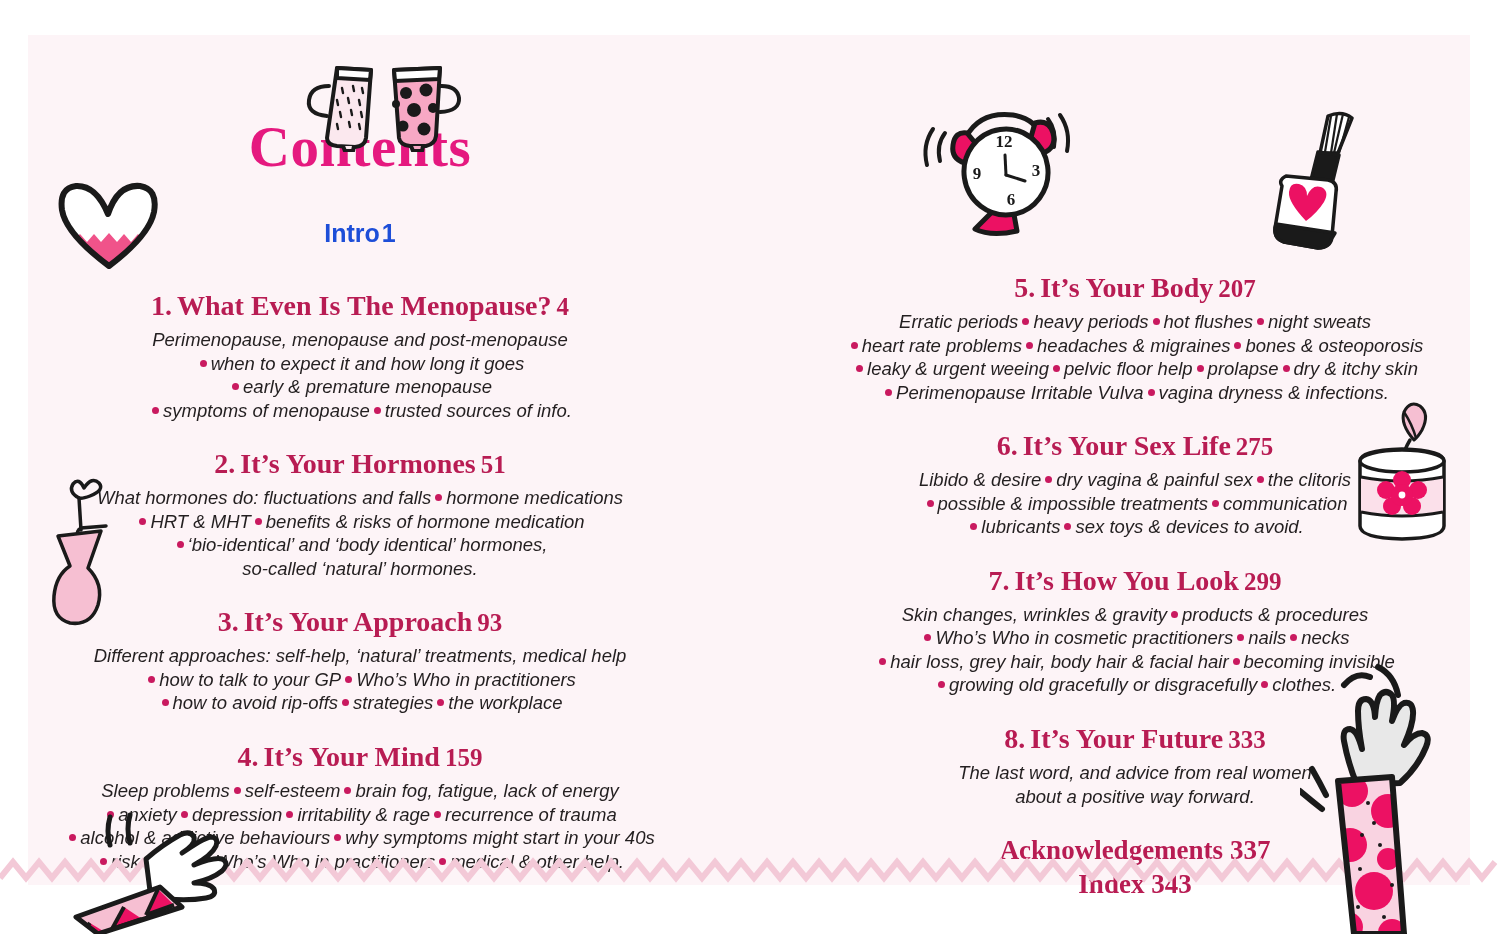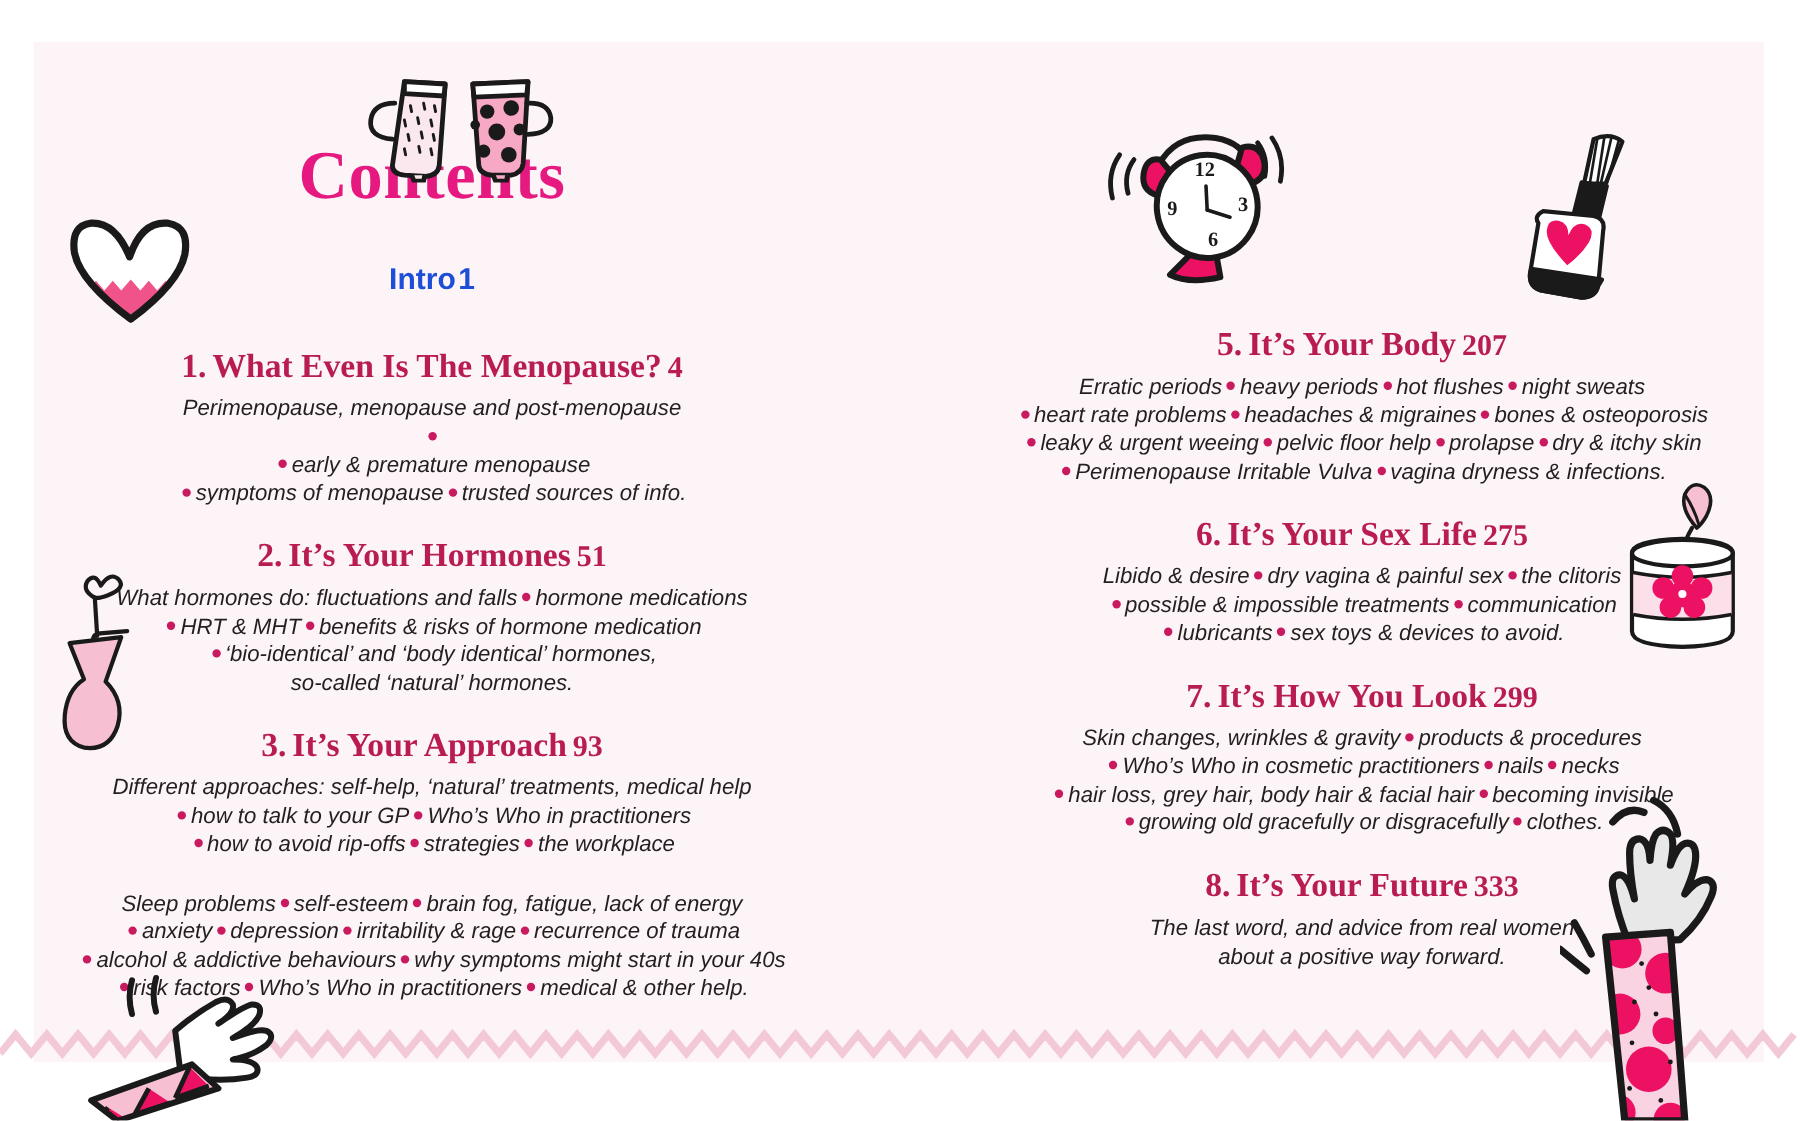--- a/index.html
+++ b/index.html
@@ -134,21 +134,21 @@
       <span>Intro</span><span class="pg">1</span>
     </p>
 
     <div style="height:30px"></div>
 
     <div id="left-chapters">
         <div class="chapter">
           <div class="chapter-head"><span class="num">1.</span><span>What Even Is The Menopause?</span><span class="pg">4</span></div>
           <div class="lines">
             <div class="ln"><span>Perimenopause, menopause and post-menopause</span></div>
-            <div class="ln"><span class="dot"></span></div>
+            <div class="ln"><span class="dot"></span><span>when to expect it and how long it goes</span></div>
             <div class="ln"><span class="dot"></span><span>early &amp; premature menopause</span></div>
             <div class="ln"><span class="dot"></span><span>symptoms of menopause</span><span class="dot"></span><span>trusted sources of info.</span></div>
           </div>
         </div>
         <div class="chapter">
           <div class="chapter-head"><span class="num">2.</span><span>It’s Your Hormones</span><span class="pg">51</span></div>
           <div class="lines">
             <div class="ln"><span>What hormones do: fluctuations and falls</span><span class="dot"></span><span>hormone medications</span></div>
             <div class="ln"><span class="dot"></span><span>HRT &amp; MHT</span><span class="dot"></span><span>benefits &amp; risks of hormone medication</span></div>
             <div class="ln"><span class="dot"></span><span>‘bio-identical’ and ‘body identical’ hormones,</span></div>
@@ -157,20 +157,21 @@
         </div>
         <div class="chapter">
           <div class="chapter-head"><span class="num">3.</span><span>It’s Your Approach</span><span class="pg">93</span></div>
           <div class="lines">
             <div class="ln"><span>Different approaches: self-help, ‘natural’ treatments, medical help</span></div>
             <div class="ln"><span class="dot"></span><span>how to talk to your GP</span><span class="dot"></span><span>Who’s Who in practitioners</span></div>
             <div class="ln"><span class="dot"></span><span>how to avoid rip-offs</span><span class="dot"></span><span>strategies</span><span class="dot"></span><span>the workplace</span></div>
           </div>
         </div>
         <div class="chapter">
+          <div class="chapter-head"><span class="num">4.</span><span>It’s Your Mind</span><span class="pg">159</span></div>
           <div class="lines">
             <div class="ln"><span>Sleep problems</span><span class="dot"></span><span>self-esteem</span><span class="dot"></span><span>brain fog, fatigue, lack of energy</span></div>
             <div class="ln"><span class="dot"></span><span>anxiety</span><span class="dot"></span><span>depression</span><span class="dot"></span><span>irritability &amp; rage</span><span class="dot"></span><span>recurrence of trauma</span></div>
             <div class="ln"><span class="dot"></span><span>alcohol &amp; addictive behaviours</span><span class="dot"></span><span>why symptoms might start in your 40s</span></div>
             <div class="ln"><span class="dot"></span><span>risk factors</span><span class="dot"></span><span>Who’s Who in practitioners</span><span class="dot"></span><span>medical &amp; other help.</span></div>
           </div>
         </div>
       </div>
   </div>
 
@@ -203,20 +204,24 @@
             <div class="ln"><span class="dot"></span><span>growing old gracefully or disgracefully</span><span class="dot"></span><span>clothes.</span></div>
           </div>
         </div>
         <div class="chapter">
           <div class="chapter-head"><span class="num">8.</span><span>It’s Your Future</span><span class="pg">333</span></div>
           <div class="lines">
             <div class="ln"><span>The last word, and advice from real women</span></div>
             <div class="ln"><span>about a positive way forward.</span></div>
           </div>
         </div>
+      </div>
+    <div id="back-matter" style="margin-top:22px">
+        <div class="back-head"><span>Acknowledgements</span><span> 337</span></div>
+        <div class="back-head"><span>Index</span><span> 343</span></div>
       </div>
   </div>
 
   <svg id="zigzag" viewBox="0 0 1500 30" preserveAspectRatio="none">
     <polyline points="0,22 13,6 26,22 39,6 52,22 65,6 78,22 91,6 104,22 117,6 130,22 143,6 156,22 169,6 182,22 195,6 208,22 221,6 234,22 247,6 260,22 273,6 286,22 299,6 312,22 325,6 338,22 351,6 364,22 377,6 390,22 403,6 416,22 429,6 442,22 455,6 468,22 481,6 494,22 507,6 520,22 533,6 546,22 559,6 572,22 585,6 598,22 611,6 624,22 637,6 650,22 663,6 676,22 689,6 702,22 715,6 728,22 741,6 754,22 767,6 780,22 793,6 806,22 819,6 832,22 845,6 858,22 871,6 884,22 897,6 910,22 923,6 936,22 949,6 962,22 975,6 988,22 1001,6 1014,22 1027,6 1040,22 1053,6 1066,22 1079,6 1092,22 1105,6 1118,22 1131,6 1144,22 1157,6 1170,22 1183,6 1196,22 1209,6 1222,22 1235,6 1248,22 1261,6 1274,22 1287,6 1300,22 1313,6 1326,22 1339,6 1352,22 1365,6 1378,22 1391,6 1404,22 1417,6 1430,22 1443,6 1456,22 1469,6 1482,22 1495,6" fill="none" stroke="#f3c9d7" stroke-width="6" stroke-linejoin="miter"></polyline>
   </svg>
 
   <div class="art" id="art-mugs">
     <svg viewBox="0 0 170 100">
       <g>

